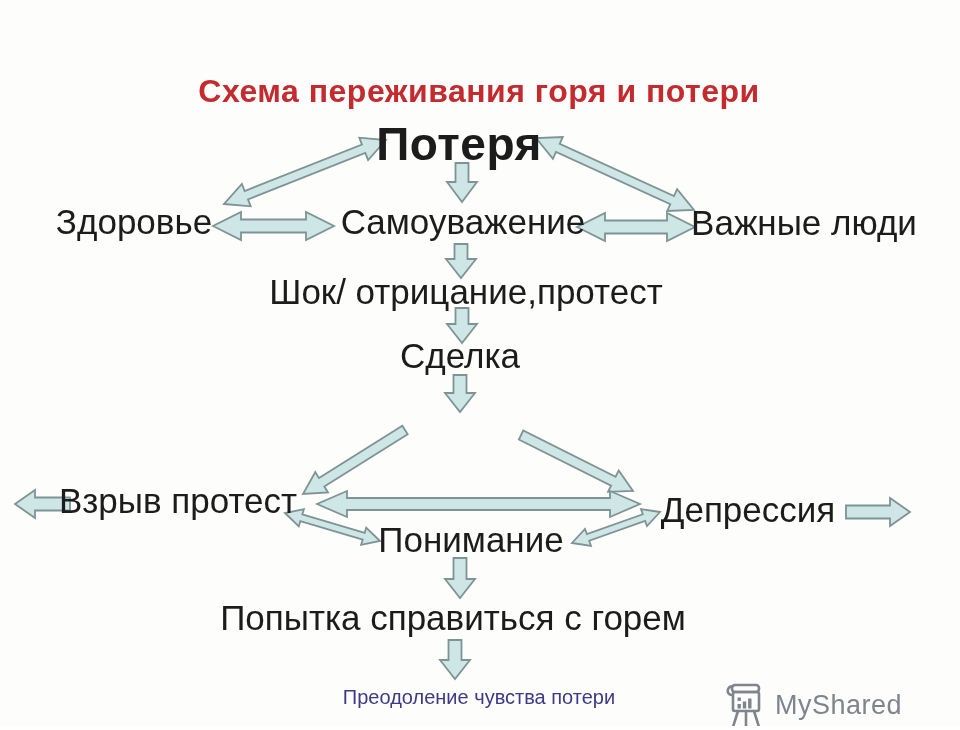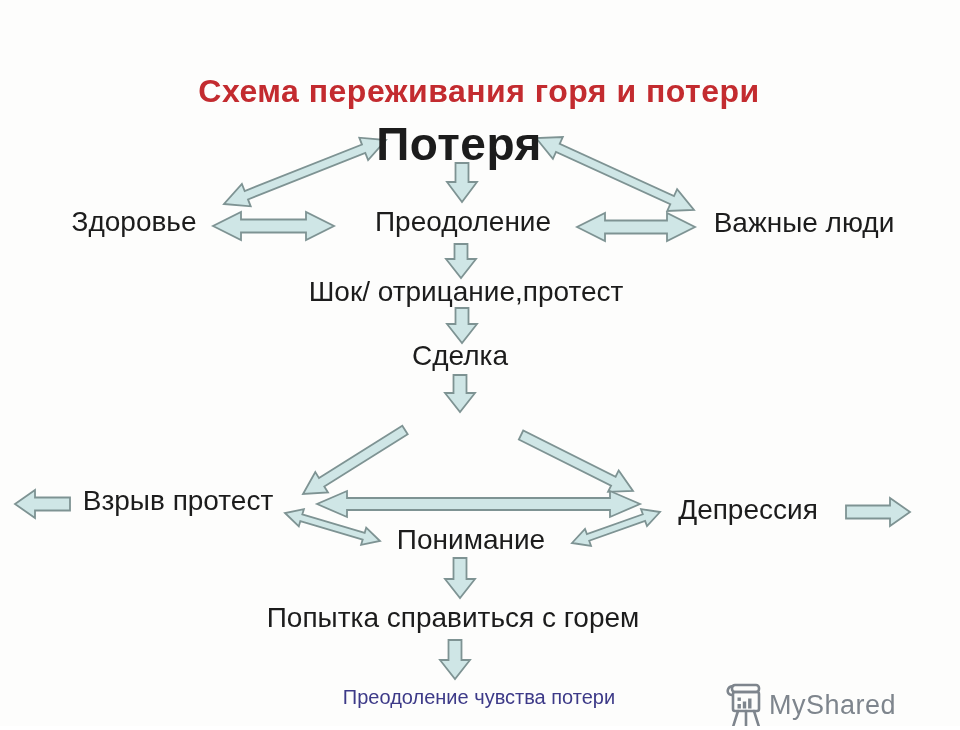--- a/index.html
+++ b/index.html
@@ -3,31 +3,31 @@
 <meta charset="utf-8">
 <style>
   html,body{margin:0;padding:0;background:#ffffff;}
   #canvas{
     position:relative;width:960px;height:726px;overflow:hidden;
     background:#fdfdfc;
     font-family:"Liberation Sans","DejaVu Sans",sans-serif;
   }
   .node{
     position:absolute;transform:translate(-50%,-50%);
-    white-space:nowrap;color:#1c1c1c;font-size:28px;line-height:1.1;
+    white-space:nowrap;color:#1c1c1c;font-size:35px;line-height:1.1;
   }
   .node-bold{font-size:46px;font-weight:bold;letter-spacing:.5px;}
   .title{
     position:absolute;transform:translate(-50%,-50%);white-space:nowrap;
     font-size:32px;font-weight:bold;color:#c32b2f;letter-spacing:.5px;
   }
   .final{font-size:20px;color:#3d3a88;}
   #arrows{position:absolute;left:0;top:0;width:960px;height:730px;}
   .watermark{
-    position:absolute;left:722px;top:682px;display:flex;align-items:center;gap:1px;
+    position:absolute;left:722px;top:682px;display:flex;align-items:center;gap:7px;
   }
   .wm-text{font-size:27px;color:#7e858d;letter-spacing:.5px;}
 </style>
 </head>
 <body>
 
 <div id="canvas">
 
   <svg id="arrows" viewBox="0 0 960 730" xmlns="http://www.w3.org/2000/svg">
       <polygon points="224.0,204.0 250.7,206.3 248.0,199.4 365.3,153.0 368.1,160.0 386.0,140.0 359.3,137.7 362.0,144.6 244.7,191.0 241.9,184.0" fill="#cfe6e6" stroke="#7e9393" stroke-width="1.8" stroke-linejoin="miter"></polygon>
@@ -48,21 +48,21 @@
       <polygon points="453.5,558.0 453.5,579.0 445.0,579.0 460.0,598.0 475.0,579.0 466.5,579.0 466.5,558.0" fill="#cfe6e6" stroke="#7e9393" stroke-width="1.8" stroke-linejoin="miter"></polygon>
       <polygon points="448.5,640.0 448.5,660.0 440.0,660.0 455.0,679.0 470.0,660.0 461.5,660.0 461.5,640.0" fill="#cfe6e6" stroke="#7e9393" stroke-width="1.8" stroke-linejoin="miter"></polygon>
     </svg>
 
   <div class="title" style="left:479px;top:91px">Схема переживания горя и потери</div>
 
   <div class="node node-bold" style="left:459px;top:144px">Потеря</div>
 
   <div class="node" style="left:134px;top:222px">Здоровье</div>
 
-  <div class="node" style="left:463px;top:222px">Преодоление</div>
+  <div class="node" style="left:463px;top:222px">Самоуважение</div>
 
   <div class="node" style="left:804px;top:223px">Важные люди</div>
 
   <div class="node" style="left:466px;top:292px">Шок/ отрицание,протест</div>
 
   <div class="node" style="left:460px;top:356px">Сделка</div>
 
 
   <div class="node" style="left:178px;top:501px">Взрыв протест</div>
 

